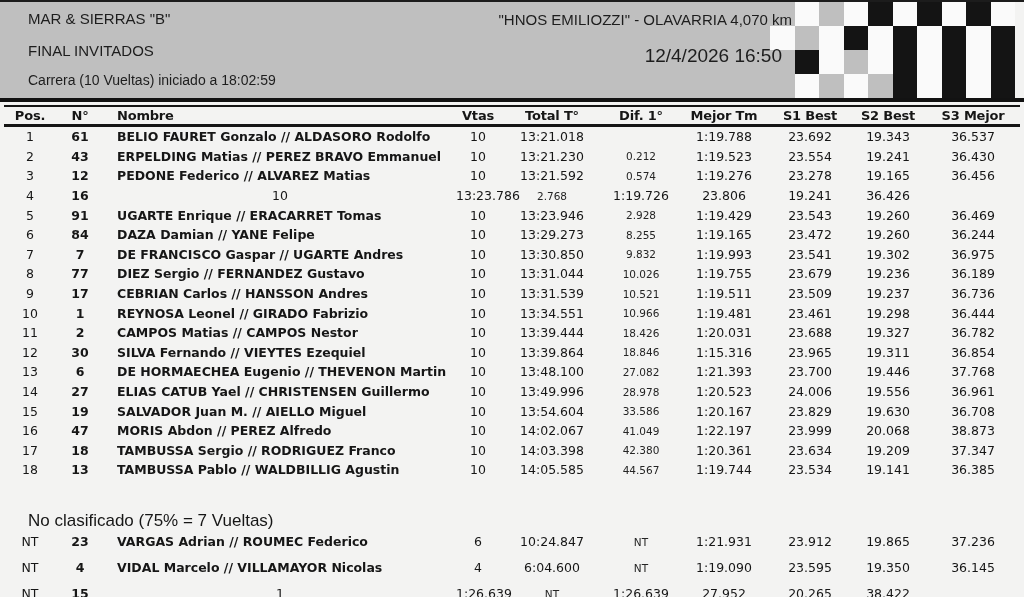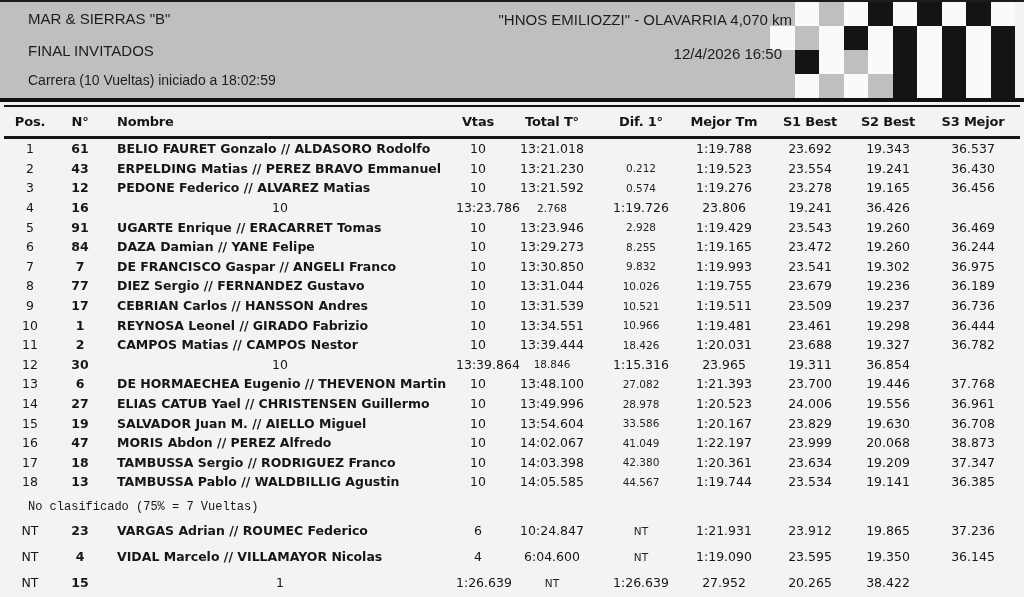--- a/index.html
+++ b/index.html
@@ -13,21 +13,21 @@
   }
   
   .top-header {
     position:absolute; top:0; left:0; width:1015px; height:96px;
     background:#bfbfbf;
   }
   .h-text { position:absolute; color:#1d1d1d; white-space:nowrap; }
   .h-series   { left:28px;  top:8px;  font-size:15px; }
   .h-event    { right:232px; top:9px; font-size:15px; text-align:right; }
   .h-session  { left:28px;  top:40px; font-size:15px; }
-  .h-datetime { right:242px; top:43px; font-size:15px; text-align:right; }
+  .h-datetime { right:242px; top:43px; font-size:19px; text-align:right; }
   .h-race     { left:28px;  top:70px; font-size:14px; }
   
   .checker {
     position:absolute; top:0; left:770px; width:245px; height:96px;
     display:grid;
     grid-template-columns:repeat(10,1fr);
     grid-template-rows:repeat(4,1fr);
   }
   .sq { width:100%; height:100%; }
   .sq.G { background:#bfbfbf; }
@@ -41,31 +41,31 @@
     position:absolute; top:103px; left:4px; width:1016px;
     font-family:"DejaVu Sans","Liberation Sans",sans-serif;
   }
   .rule-thin { height:2px; background:#151515; }
   .rule-mid  { height:3px; background:#151515; }
   .trow {
     display:grid;
     grid-template-columns:52px 48px 352px 44px 104px 74px 92px 80px 76px 94px;
     align-items:center;
   }
-  .thead-row { height:29px; font-weight:bold; font-size:13px; }
+  .thead-row { height:17px; font-weight:bold; font-size:13px; }
   .thead-row .cell { letter-spacing:-0.2px; }
   .body-row  { height:19.6px; font-size:12.5px; }
   .nt-row    { height:26px;  font-size:12.5px; }
   .cell { text-align:center; white-space:nowrap; overflow:visible; }
   .cell.name { text-align:left; padding-left:13px; font-weight:bold; }
   .cell.num  { font-weight:bold; }
   .cell.dif  { font-size:10.5px; color:#242424; }
   .nc-label {
-    margin-top:8px; padding-left:24px; font-size:12px; height:17px;
-    font-family:Liberation Mono, monospace;
+    margin-top:31px; padding-left:24px; font-size:17px; height:17px;
+    font-family:Liberation Sans, sans-serif;
   }
   .nt-rows { margin-top:1px; }
 </style>
 </head>
 <body>
 
 <div class="page">
 
   <div class="top-header"></div>
   <div class="checker" id="checker">
@@ -205,21 +205,21 @@
           <div class="cell">13:29.273</div>
           <div class="cell dif">8.255</div>
           <div class="cell">1:19.165</div>
           <div class="cell">23.472</div>
           <div class="cell">19.260</div>
           <div class="cell">36.244</div>
         </div>
         <div class="trow body-row">
           <div class="cell">7</div>
           <div class="cell num">7</div>
-          <div class="cell name">DE FRANCISCO Gaspar //  ANGELI Franco</div>
+          <div class="cell name">DE FRANCISCO Gaspar //  UGARTE Andres</div>
           <div class="cell">10</div>
           <div class="cell">13:30.850</div>
           <div class="cell dif">9.832</div>
           <div class="cell">1:19.993</div>
           <div class="cell">23.541</div>
           <div class="cell">19.302</div>
           <div class="cell">36.975</div>
         </div>
         <div class="trow body-row">
           <div class="cell">8</div>
@@ -265,20 +265,21 @@
           <div class="cell">13:39.444</div>
           <div class="cell dif">18.426</div>
           <div class="cell">1:20.031</div>
           <div class="cell">23.688</div>
           <div class="cell">19.327</div>
           <div class="cell">36.782</div>
         </div>
         <div class="trow body-row">
           <div class="cell">12</div>
           <div class="cell num">30</div>
+          <div class="cell name">SILVA Fernando //  VIEYTES Ezequiel</div>
           <div class="cell">10</div>
           <div class="cell">13:39.864</div>
           <div class="cell dif">18.846</div>
           <div class="cell">1:15.316</div>
           <div class="cell">23.965</div>
           <div class="cell">19.311</div>
           <div class="cell">36.854</div>
         </div>
         <div class="trow body-row">
           <div class="cell">13</div>

